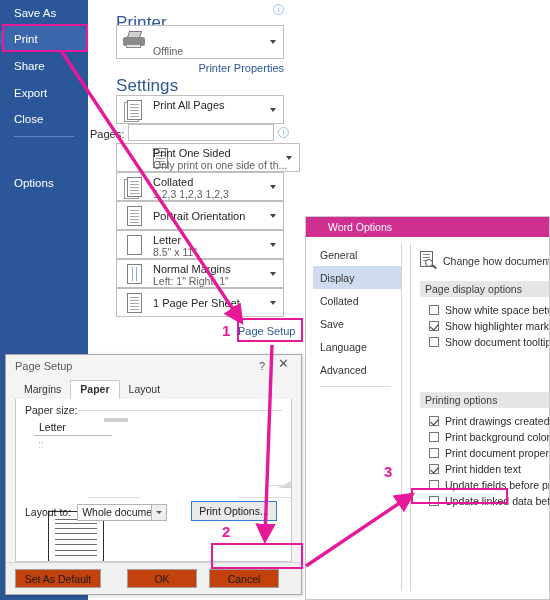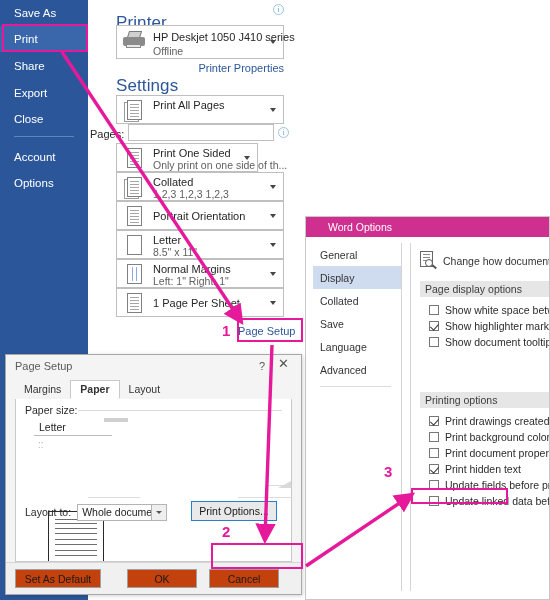--- a/index.html
+++ b/index.html
@@ -13,21 +13,21 @@
 
   
   #backstage-nav{
     position:absolute;left:0;top:0;width:88px;height:600px;
     background:#2b579a;
   }
   .nav-item{
     position:absolute;left:0;width:88px;height:26px;
     display:flex;align-items:center;
     padding-left:14px;box-sizing:border-box;
-    color:#ffffff;font-size:11.5px;
+    color:#ffffff;font-size:11.5px;border-radius:9px;
   }
   .nav-item.selected{background:#3a67ab;}
   .nav-sep{
     position:absolute;left:14px;width:60px;height:1px;
     background:#5d84bb;
   }
 
   
   #print-pane{
     position:absolute;left:88px;top:0;width:208px;height:600px;
@@ -304,58 +304,54 @@
   <div class="nav-item" style="top:53px;">
       <span>Share</span>
     </div>
   <div class="nav-item" style="top:80px;">
       <span>Export</span>
     </div>
   <div class="nav-item" style="top:106px;">
       <span>Close</span>
     </div>
   <div class="nav-sep" style="top:136px;"></div>
-  <div class="nav-item" style="top:144px;">
-      <span>Account</span>
-    </div>
   <div class="nav-item" style="top:170px;">
       <span>Options</span>
     </div>
 </div>
 
 <div id="print-pane">
 
   <div class="pane-heading" style="left:28px;top:13px;">Printer</div>
   <div class="infodot" style="left:185px;top:4px;">i</div>
 
   <div class="combo" style="left:28px;top:25px;width:168px;height:34px;">
     <span class="ico">
       <span class="printer-glyph"><span class="top"></span><span class="body"></span><span class="out"></span></span>
     </span>
-    <span class="l1">HP Deskjet 1050 J410 series</span>
     <span class="l2">Offline</span>
     <span class="caret"></span>
   </div>
 
   <div class="link" style="right:12px;top:62px;">Printer Properties</div>
 
   <div class="pane-heading" style="left:28px;top:76px;">Settings</div>
 
   <div class="combo" style="left:28px;top:95px;width:168px;height:29px;">
     <span class="ico"><span class="docicon stack"><span class="page2"></span><span class="page"></span></span></span>
     <span class="l1" style="top:3px;">Print All Pages</span>
     <span class="l2" style="top:14px;margin-top:16px;">The whole thing</span>
     <span class="caret"></span>
   </div>
 
   <div id="pages-label">Pages:</div>
   <div id="pages-input" title=""></div>
   <div class="infodot" style="left:190px;top:127px;">i</div>
 
-  <div class="combo" style="left:28px;top:143px;width:142px;height:29px;">
+  <div class="combo" style="left:28px;top:143px;width:184px;height:29px;text-align:right;">
     <span class="ico"><span class="docicon"><span class="page"></span></span></span>
     <span class="l1" style="top:3px;">Print One Sided</span>
     <span class="l2" style="top:15px;">Only print on one side of th...</span>
     <span class="caret"></span>
   </div>
 
   <div class="combo" style="left:28px;top:172px;width:168px;height:29px;">
     <span class="ico"><span class="docicon stack"><span class="page2"></span><span class="page"></span></span></span>
     <span class="l1" style="top:3px;">Collated</span>
     <span class="l2" style="top:15px;">1,2,3   1,2,3   1,2,3</span>

